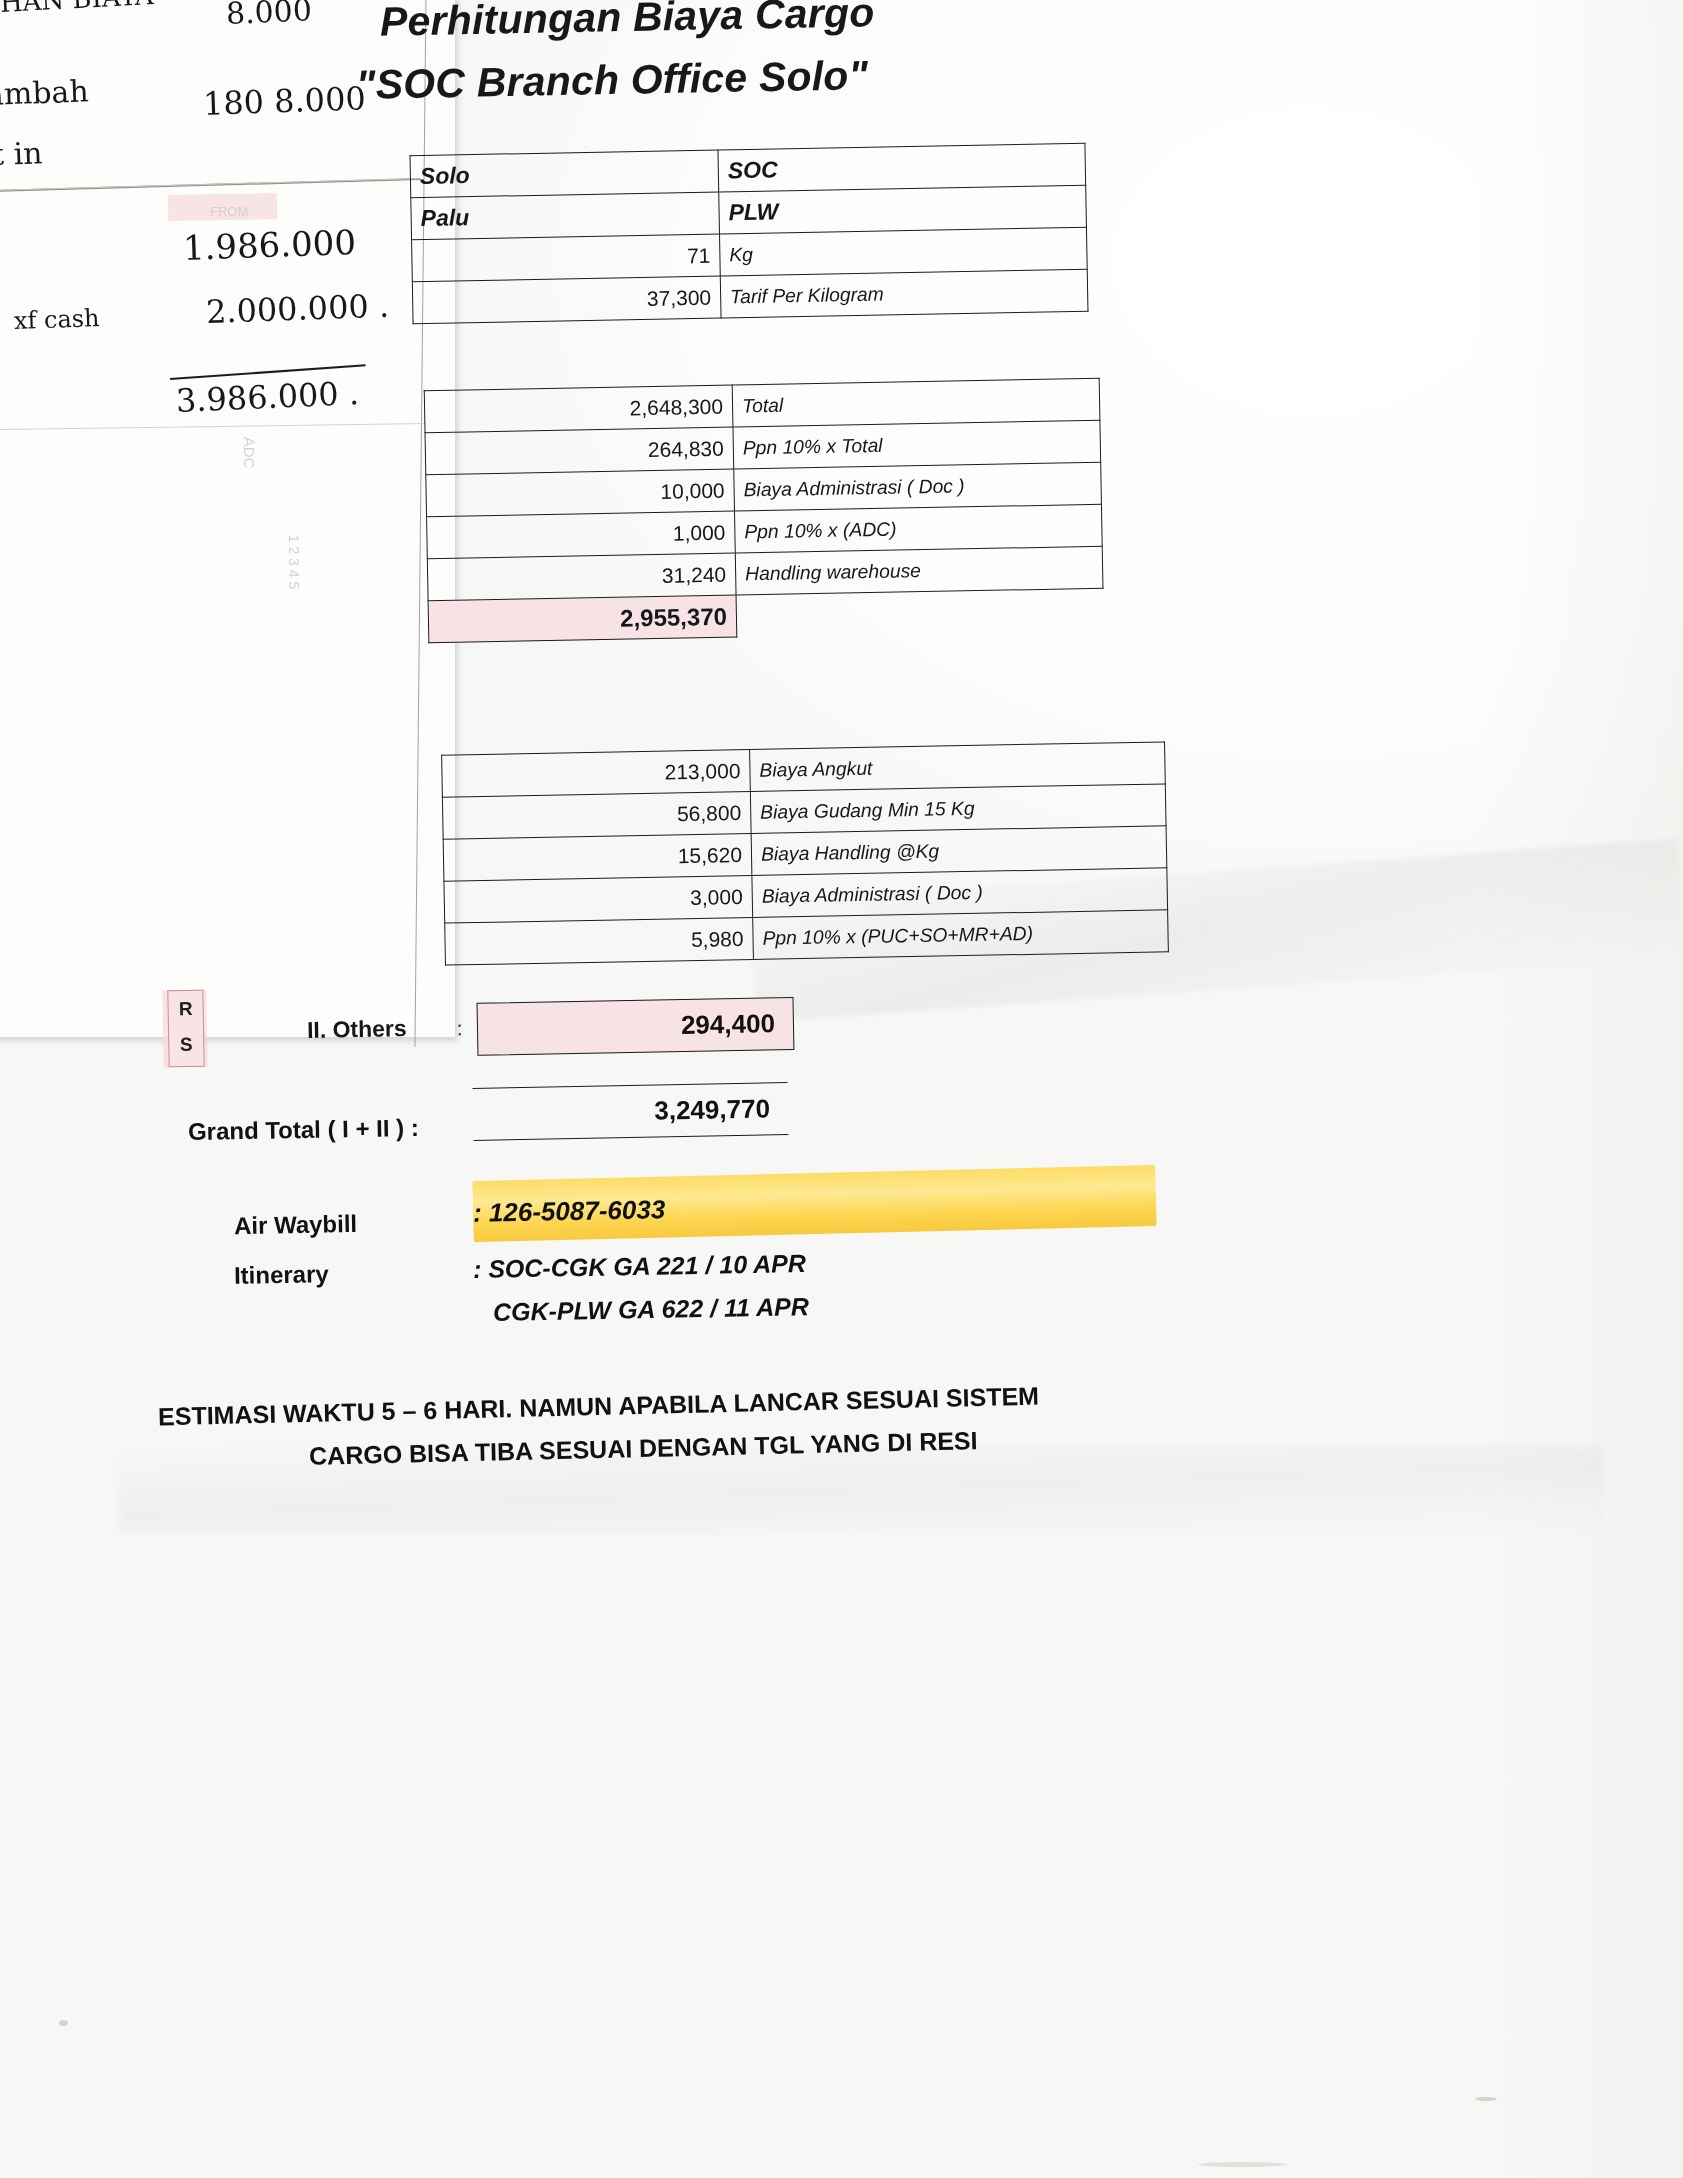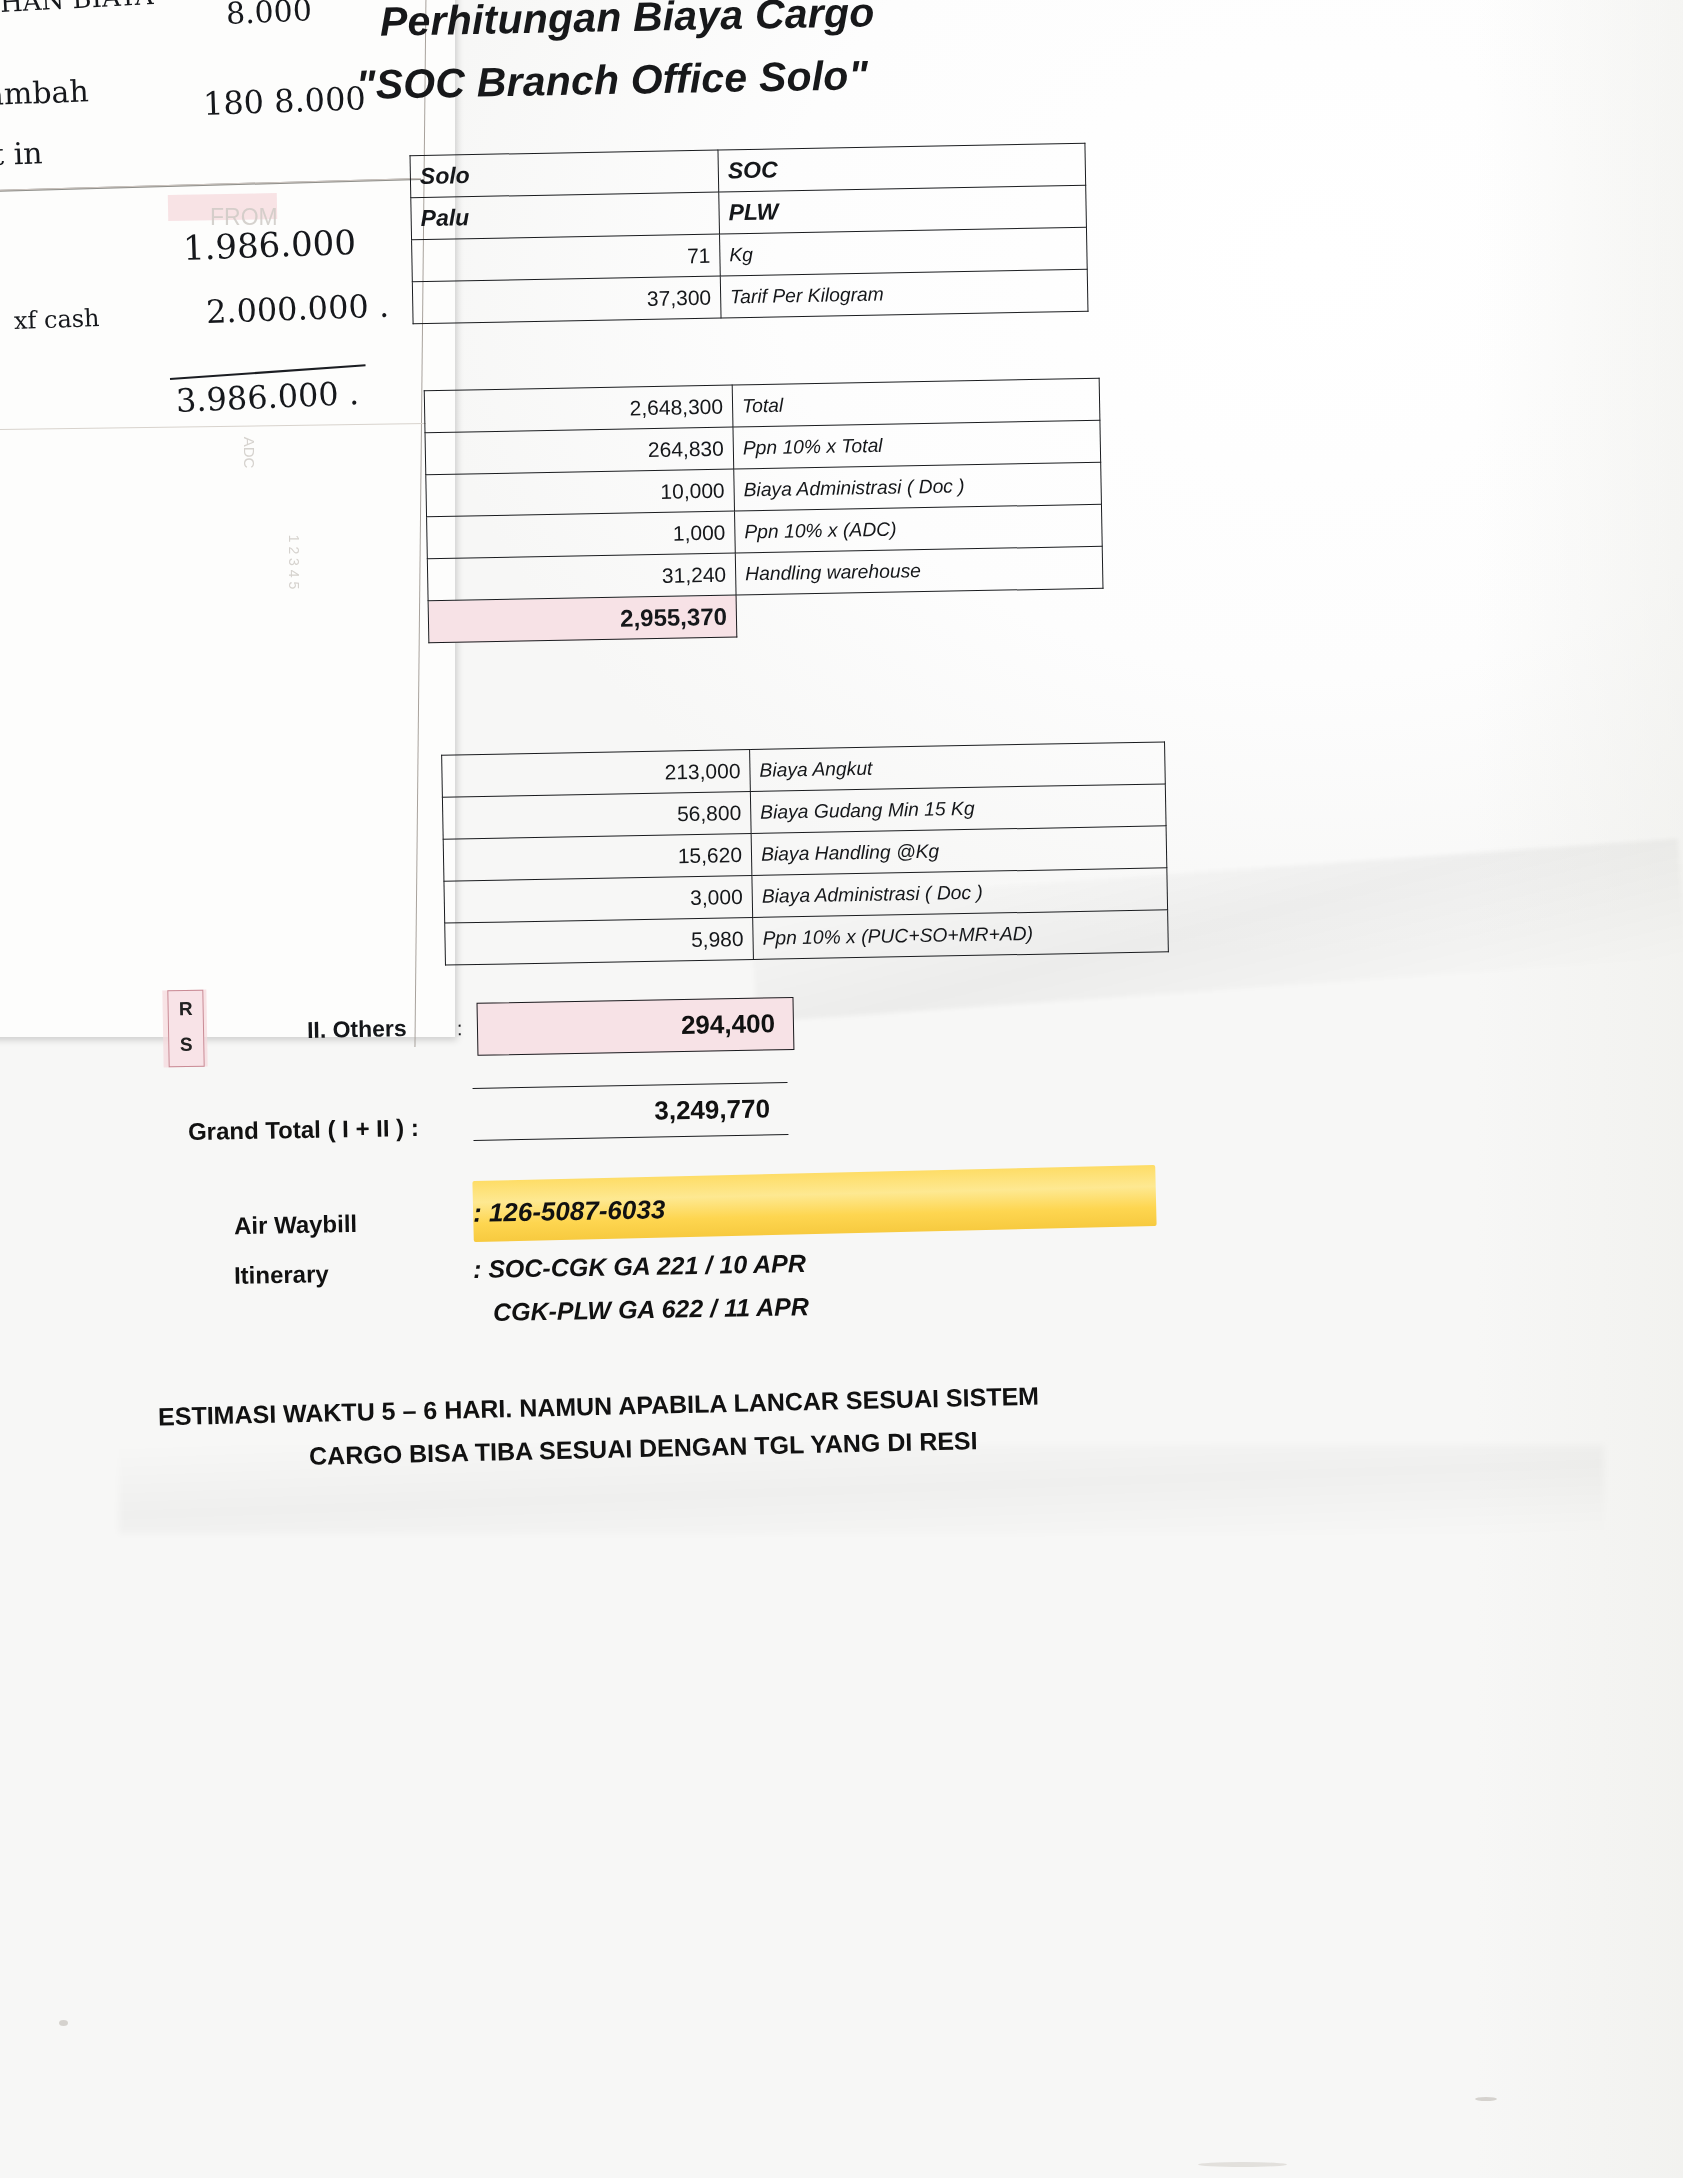--- a/index.html
+++ b/index.html
@@ -312,21 +312,21 @@
 
 <div class="slip"></div>
 <div class="slip-edge-top"></div>
 <div class="slip-edge-bottom"></div>
 <div class="slip-right-edge"></div>
 <div class="slip-inner-fold"></div>
 
 <div class="pink-stamp" style="left:168px; top:194px; width:109px; height:26px; transform:rotate(-1deg);"></div>
 <div class="pink-stamp" style="left:163px; top:990px; width:44px; height:77px; transform:rotate(-1deg);"></div>
 
-<div class="ghost" style="left:210px; top:204px; font-size:23px;">FROM</div>
+<div class="ghost" style="left:210px; top:204px; font-size:13px;">FROM</div>
 <div class="ghost" style="left:234px; top:444px; font-size:15px; transform:rotate(90deg);">ADC</div>
 <div class="ghost" style="left:267px; top:554px; font-size:14px; transform:rotate(90deg);">1 2 3 4 5</div>
 
 <div class="hand" style="left:0px; top:-12px; font-size:26px; transform:rotate(-3deg);">HAN BIAYA</div>
 <div class="hand" style="left:-14px; top:77px; font-size:30px; transform:rotate(-2deg);">ambah</div>
 <div class="hand" style="left:-8px; top:137px; font-size:30px; transform:rotate(-2deg);">t in</div>
 
 <div class="hand" style="left:226px; top:-4px; font-size:30px; transform:rotate(-2.5deg);">8.000</div>
 <div class="hand" style="left:203px; top:85px; font-size:32px; transform:rotate(-2deg);">180 8.000</div>
 

